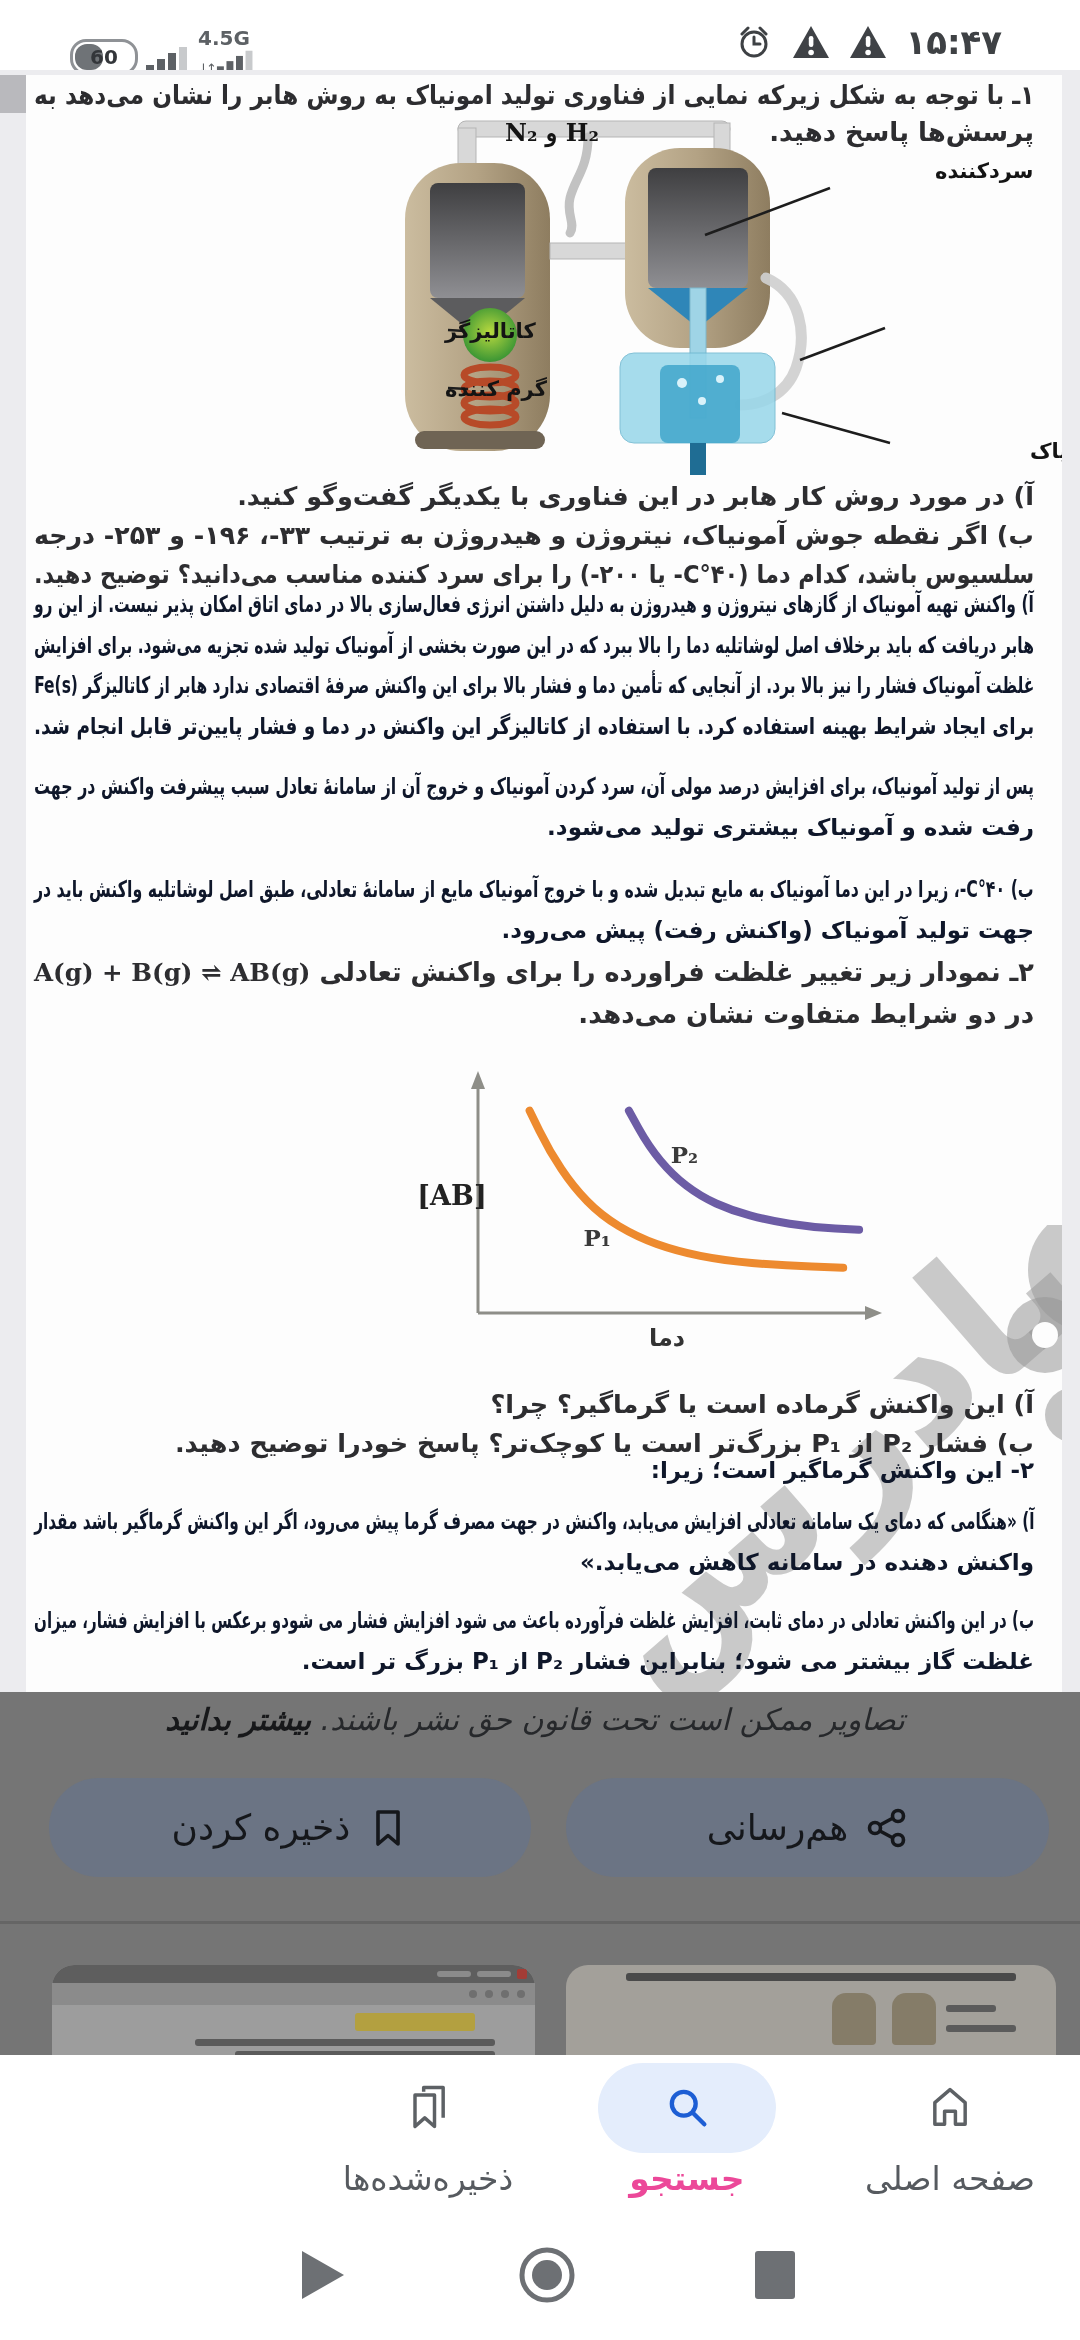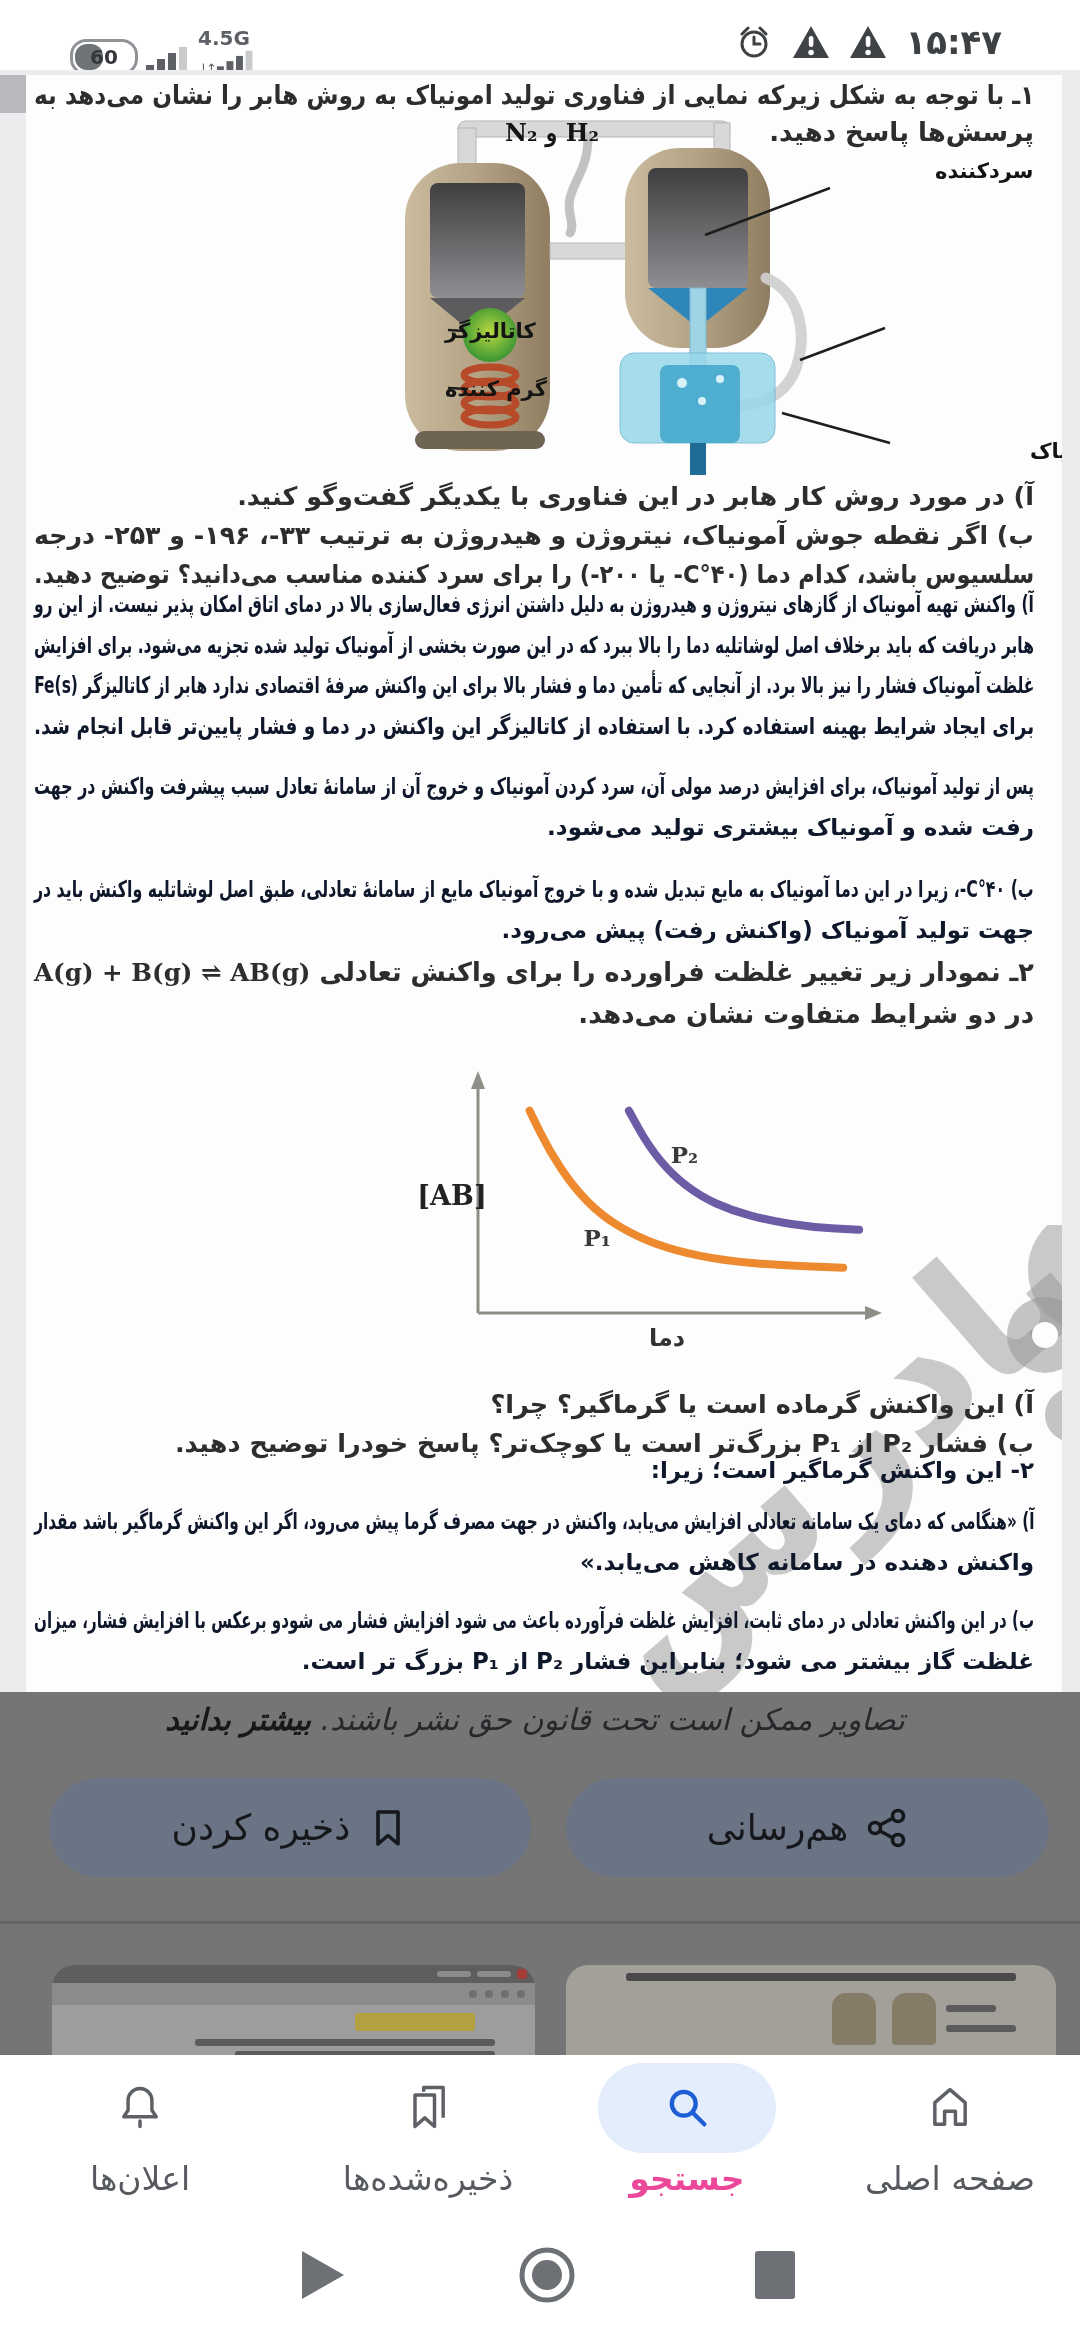--- a/index.html
+++ b/index.html
@@ -328,29 +328,20 @@
     <div class="thumb thumb-right">
       <div class="t-cap"></div>
       <div class="t-vessel" style="right:180px;"></div>
       <div class="t-vessel" style="right:120px;"></div>
       <div class="t-line" style="right:60px;top:40px;width:50px;"></div>
       <div class="t-line" style="right:40px;top:60px;width:70px;"></div>
     </div>
   </section>
 
   <nav class="bottom-nav">
-    <div class="nav-item ni-0">
-      <div class="icon-wrap">
-        <svg width="52" height="52" viewBox="0 0 48 48">
-          <path d="M24 7 a11 11 0 0 1 11 11 v9 l4 6 H9 l4 -6 v-9 a11 11 0 0 1 11 -11 z" fill="none" stroke="#5d6165" stroke-width="3.2" stroke-linejoin="round"></path>
-          <path d="M24 37 v5" stroke="#5d6165" stroke-width="3.2" stroke-linecap="round"></path>
-        </svg>
-      </div>
-      <div class="nav-label">اعلان‌ها</div>
-    </div>
     <div class="nav-item ni-1">
       <div class="icon-wrap">
         <svg width="52" height="52" viewBox="0 0 48 48">
           <path d="M20 10 v-4 h18 v28" fill="none" stroke="#5d6165" stroke-width="3.2" stroke-linejoin="round"></path>
           <path d="M12 13 H30 V42 L21 34 L12 42 Z" fill="none" stroke="#5d6165" stroke-width="3.2" stroke-linejoin="round"></path>
         </svg>
       </div>
       <div class="nav-label">ذخیره‌شده‌ها</div>
     </div>
     <div class="nav-item ni-2 active">

